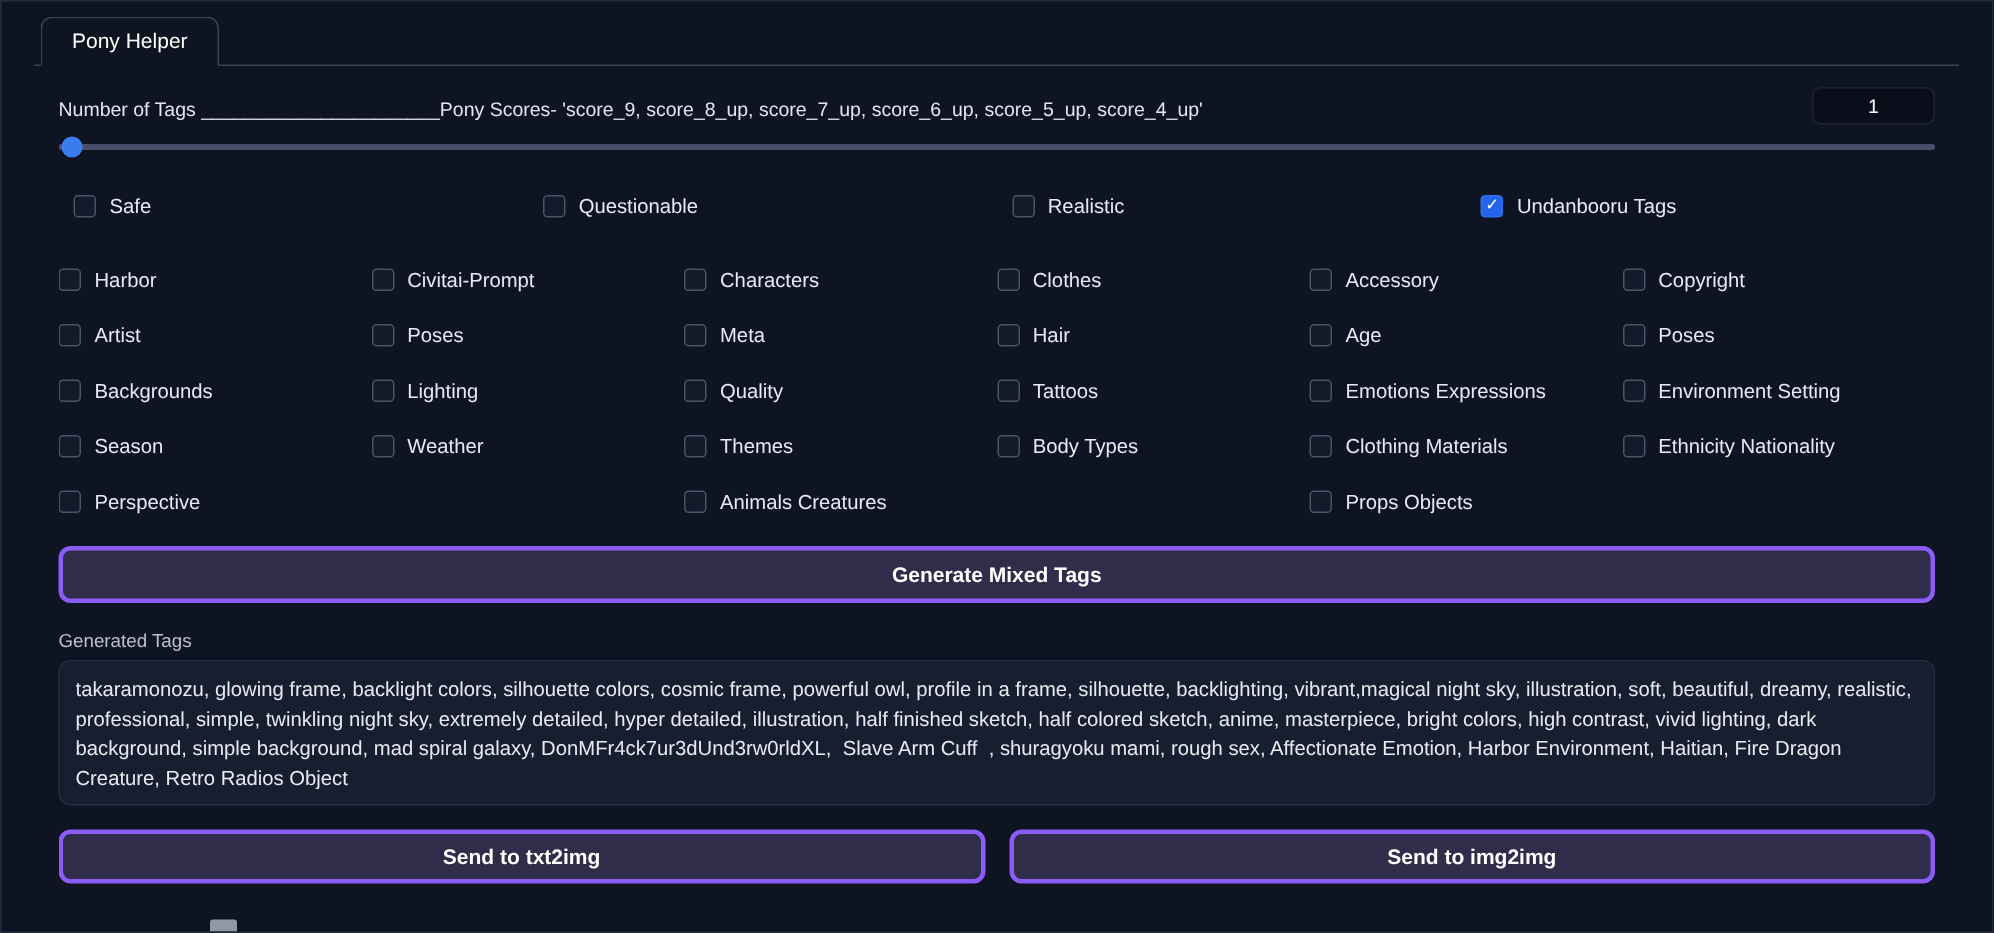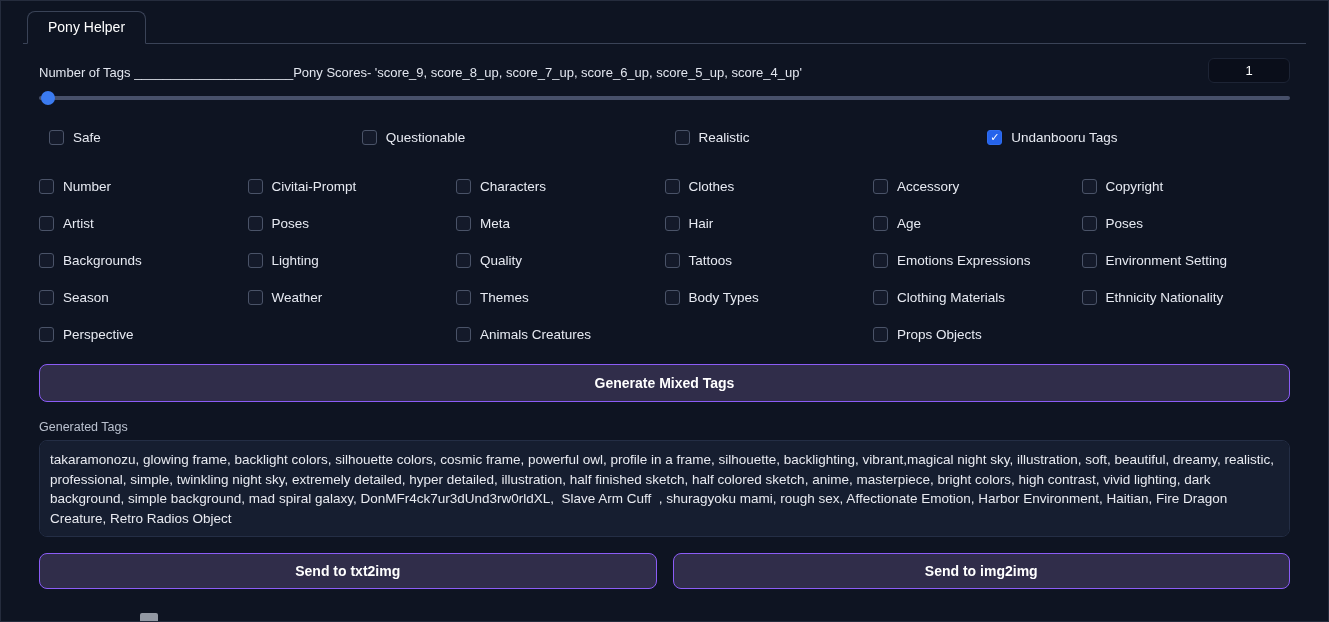--- a/index.html
+++ b/index.html
@@ -125,21 +125,21 @@
     flex-direction: column;
     gap: 22px;
   }
 
   
   .btn {
     display: block;
     width: 100%;
     height: 38px;
     background: #302d4a;
-    border: 1px solid #8b5cf6;
+    border: 3px solid #8b5cf6;
     border-radius: 8px;
     color: #ffffff;
     font-weight: 700;
     font-size: 14px;
     font-family: inherit;
     cursor: pointer;
   }
   .generate-btn { margin-top: 22px; }
 
   
@@ -217,21 +217,21 @@
         <span class="box"></span>
         <span>Undanbooru Tags</span>
       </label>
     </div>
 
     <div class="cat-grid">
 
       <div class="cat-col">
         <label class="cb" data-checked="false">
           <span class="box"></span>
-          <span>Number</span>
+          <span>Harbor</span>
         </label>
         <label class="cb" data-checked="false">
           <span class="box"></span>
           <span>Artist</span>
         </label>
         <label class="cb" data-checked="false">
           <span class="box"></span>
           <span>Backgrounds</span>
         </label>
         <label class="cb" data-checked="false">

